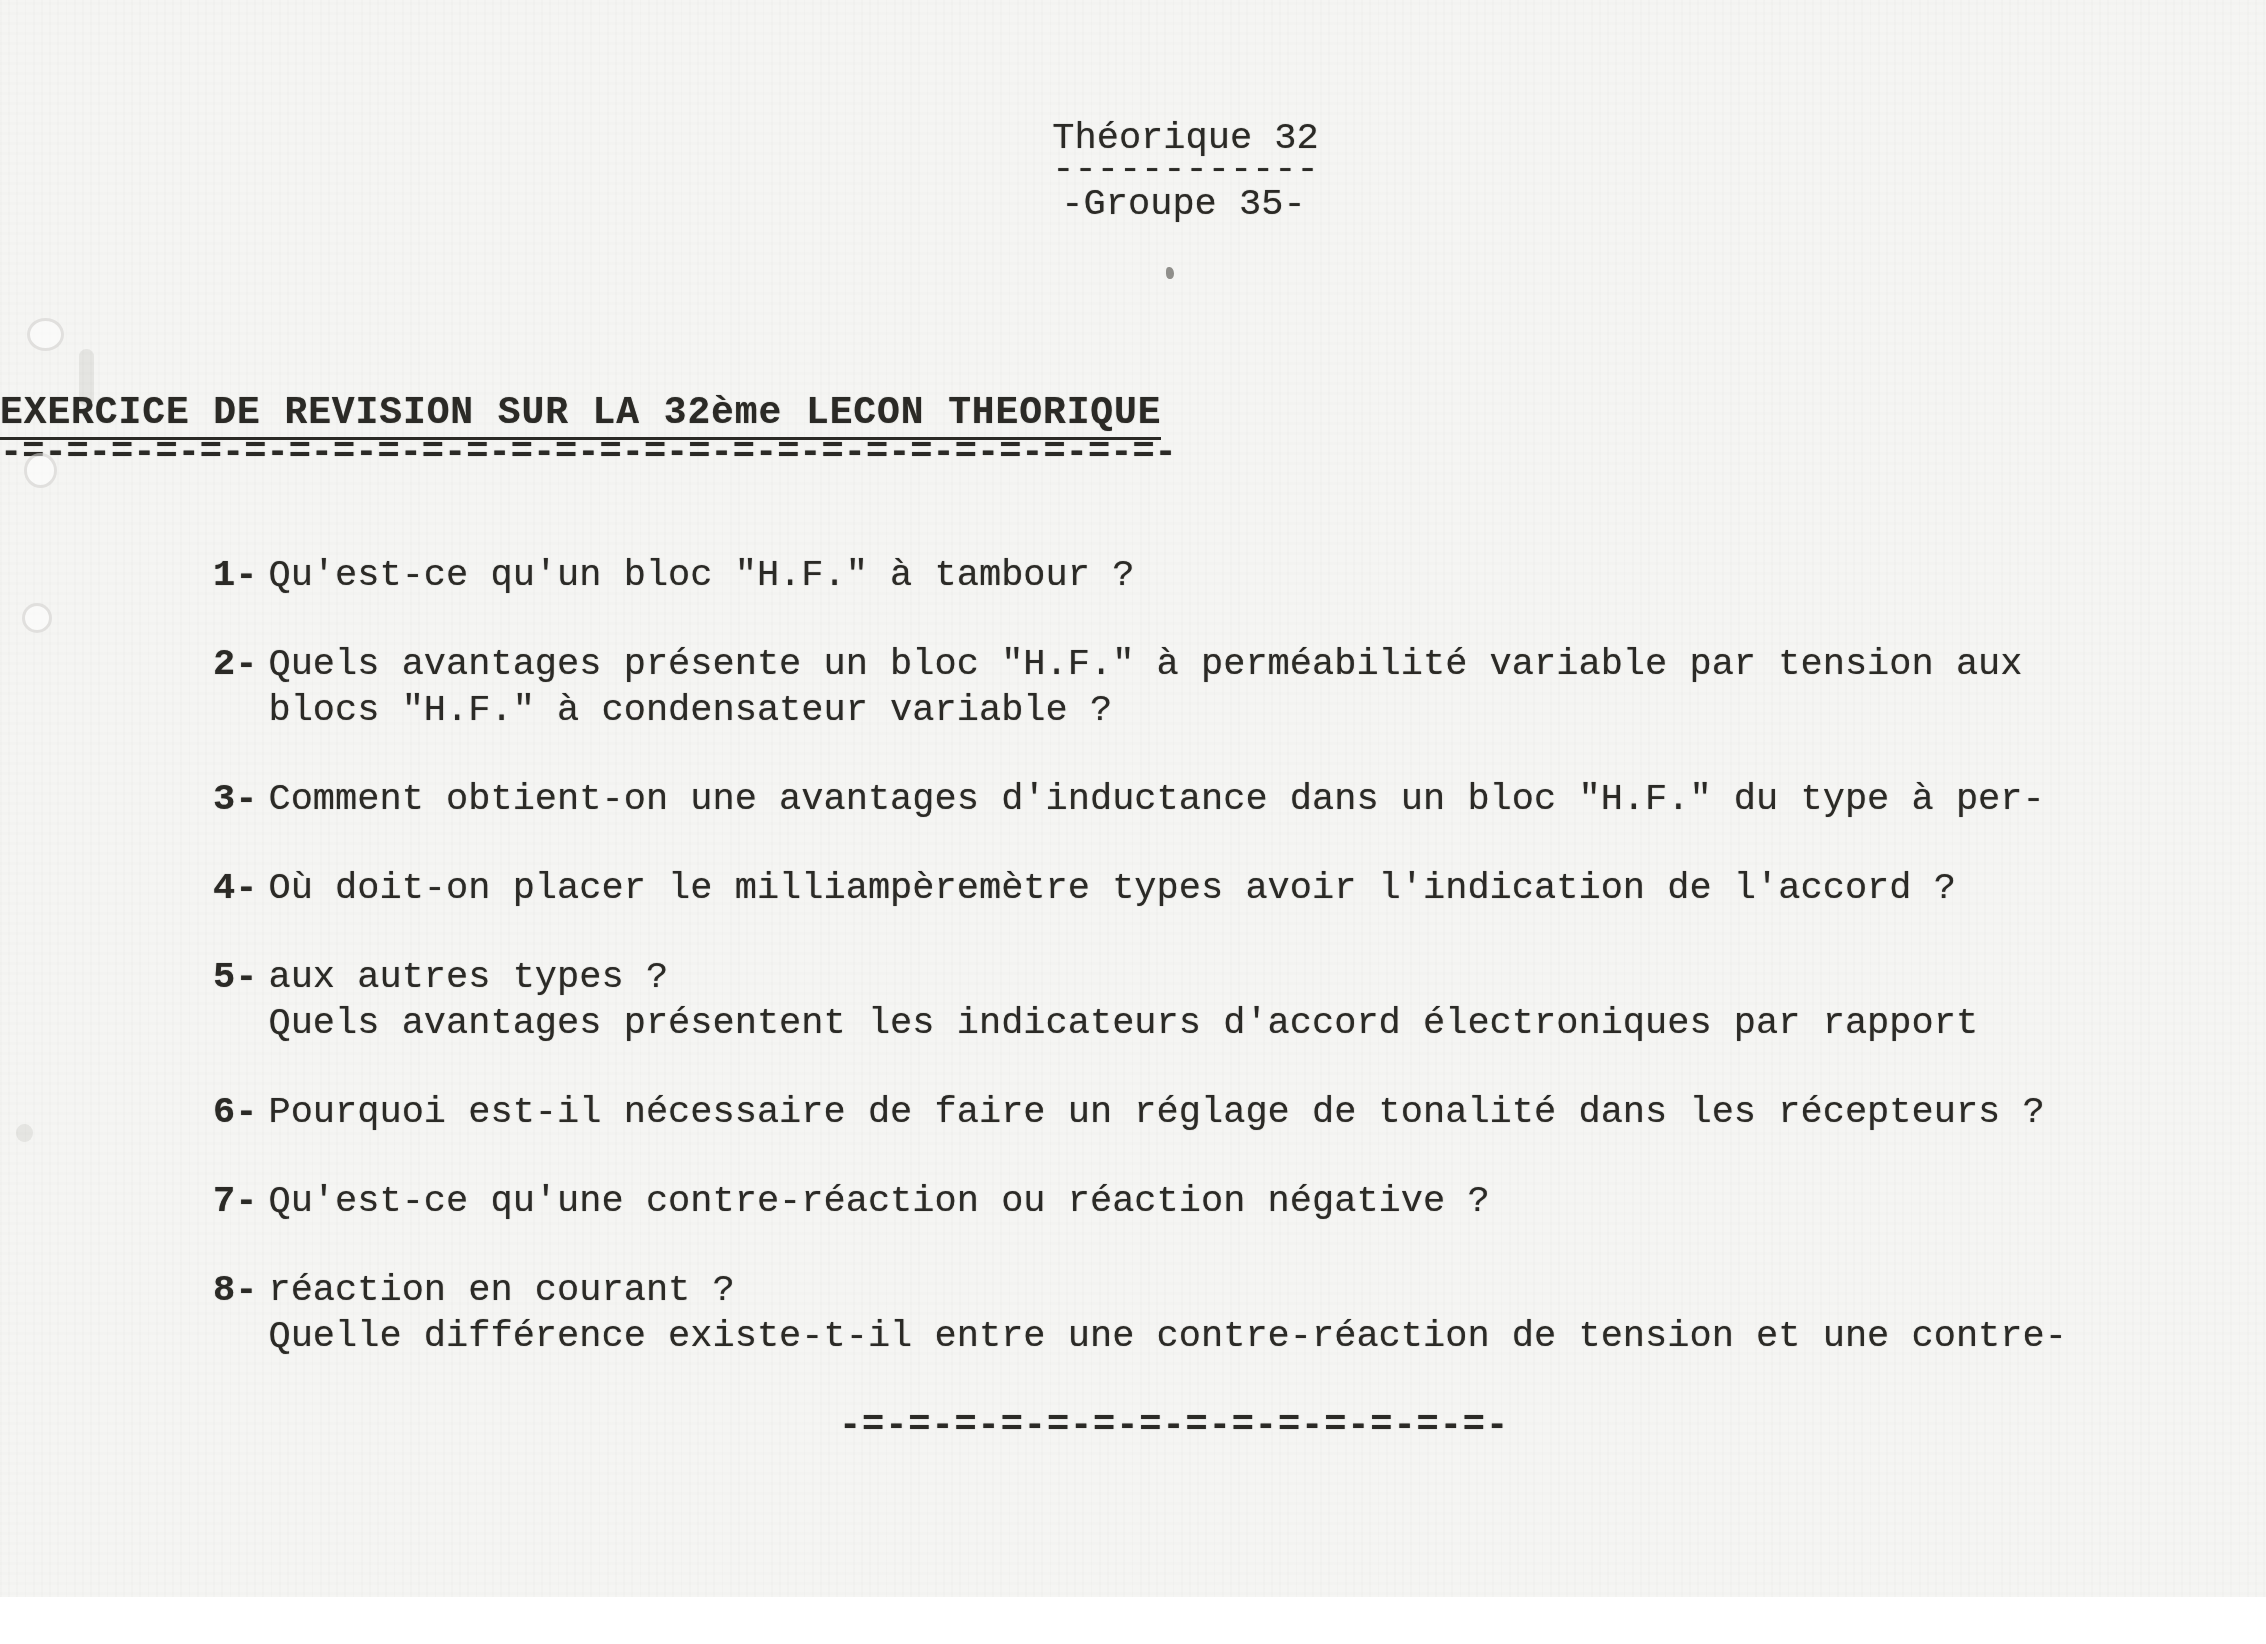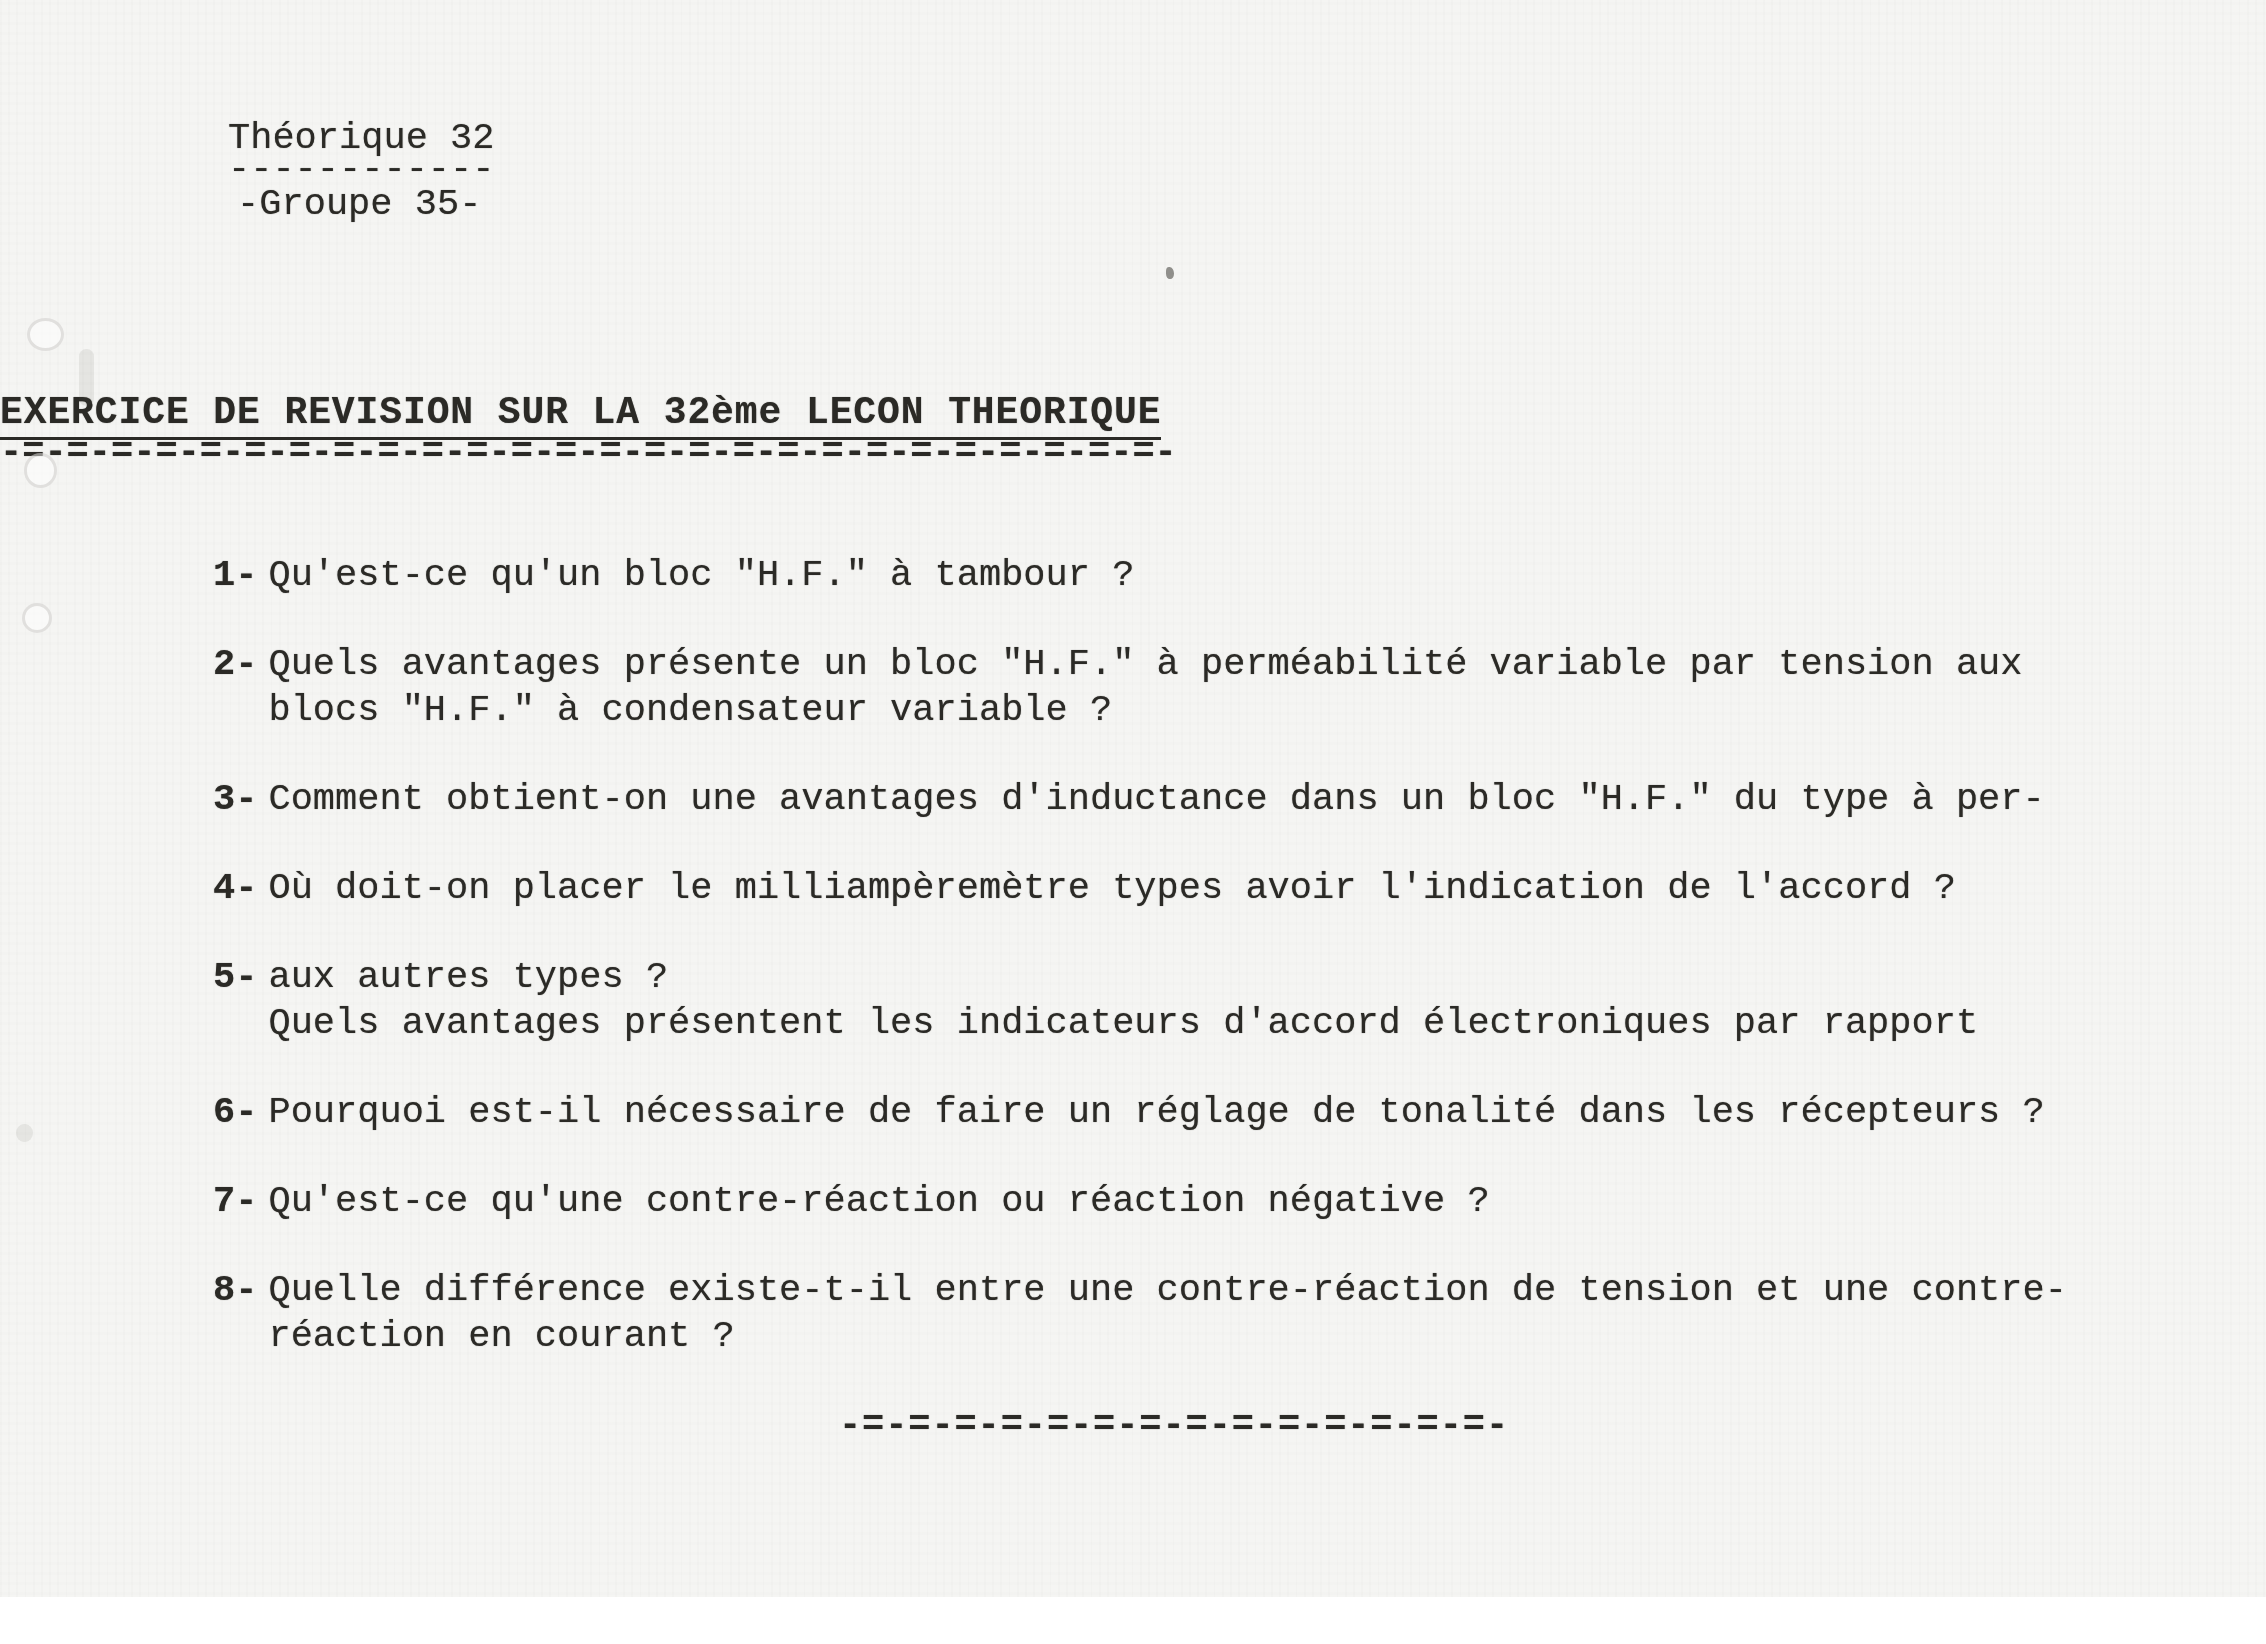--- a/index.html
+++ b/index.html
@@ -21,20 +21,21 @@
   .bottom-strip {
     position: absolute; left: 0; right: 0; bottom: 0; height: 48px;
     background: #ffffff; text-shadow: none;
   }
   
   .header {
     display: flex;
     justify-content: space-between;
     padding: 115px 123px 0 228px;
     align-items: center;
+    flex-direction: column;
   }
   .hdr-left { text-align: left; }
   .hdr-left .dash-under { line-height: 16.4px; letter-spacing: 0; }
   .hdr-left .group { margin-top: 4px; padding-left: 9.1px; }
   .hdr-right { text-align: left; font-weight: bold; letter-spacing: 1.8px; }
   .hdr-right .dash-under { line-height: 14.6px; margin-top: 1.8px; }
   .dash-under { white-space: pre; }
   
   .title-wrap { text-align: left; margin-top: 163px; }
   .doc-title {
@@ -143,22 +144,22 @@
     <div class="question">
       <span class="qnum">7-</span>
       <div class="qtext">
         <div>Qu'est-ce qu'une contre-réaction ou réaction négative ?</div>
       </div>
     </div>
 
     <div class="question">
       <span class="qnum">8-</span>
       <div class="qtext">
+        <div>réaction en courant ?</div>
         <div>Quelle différence existe-t-il entre une contre-réaction de tension et une contre-</div>
-        <div>réaction en courant ?</div>
       </div>
     </div>
 
   </div>
 
   <div class="footer-rule">-=-=-=-=-=-=-=-=-=-=-=-=-=-=-</div>
 
   <div class="smudge ring" style="left:27.4px; top:318px; width:31px; height:27.4px;"></div>
   <div class="smudge streak" style="left:79px; top:349px; width:14.6px; height:57px;"></div>
   <div class="smudge ring" style="left:24px; top:453px; width:27.4px; height:29px;"></div>

